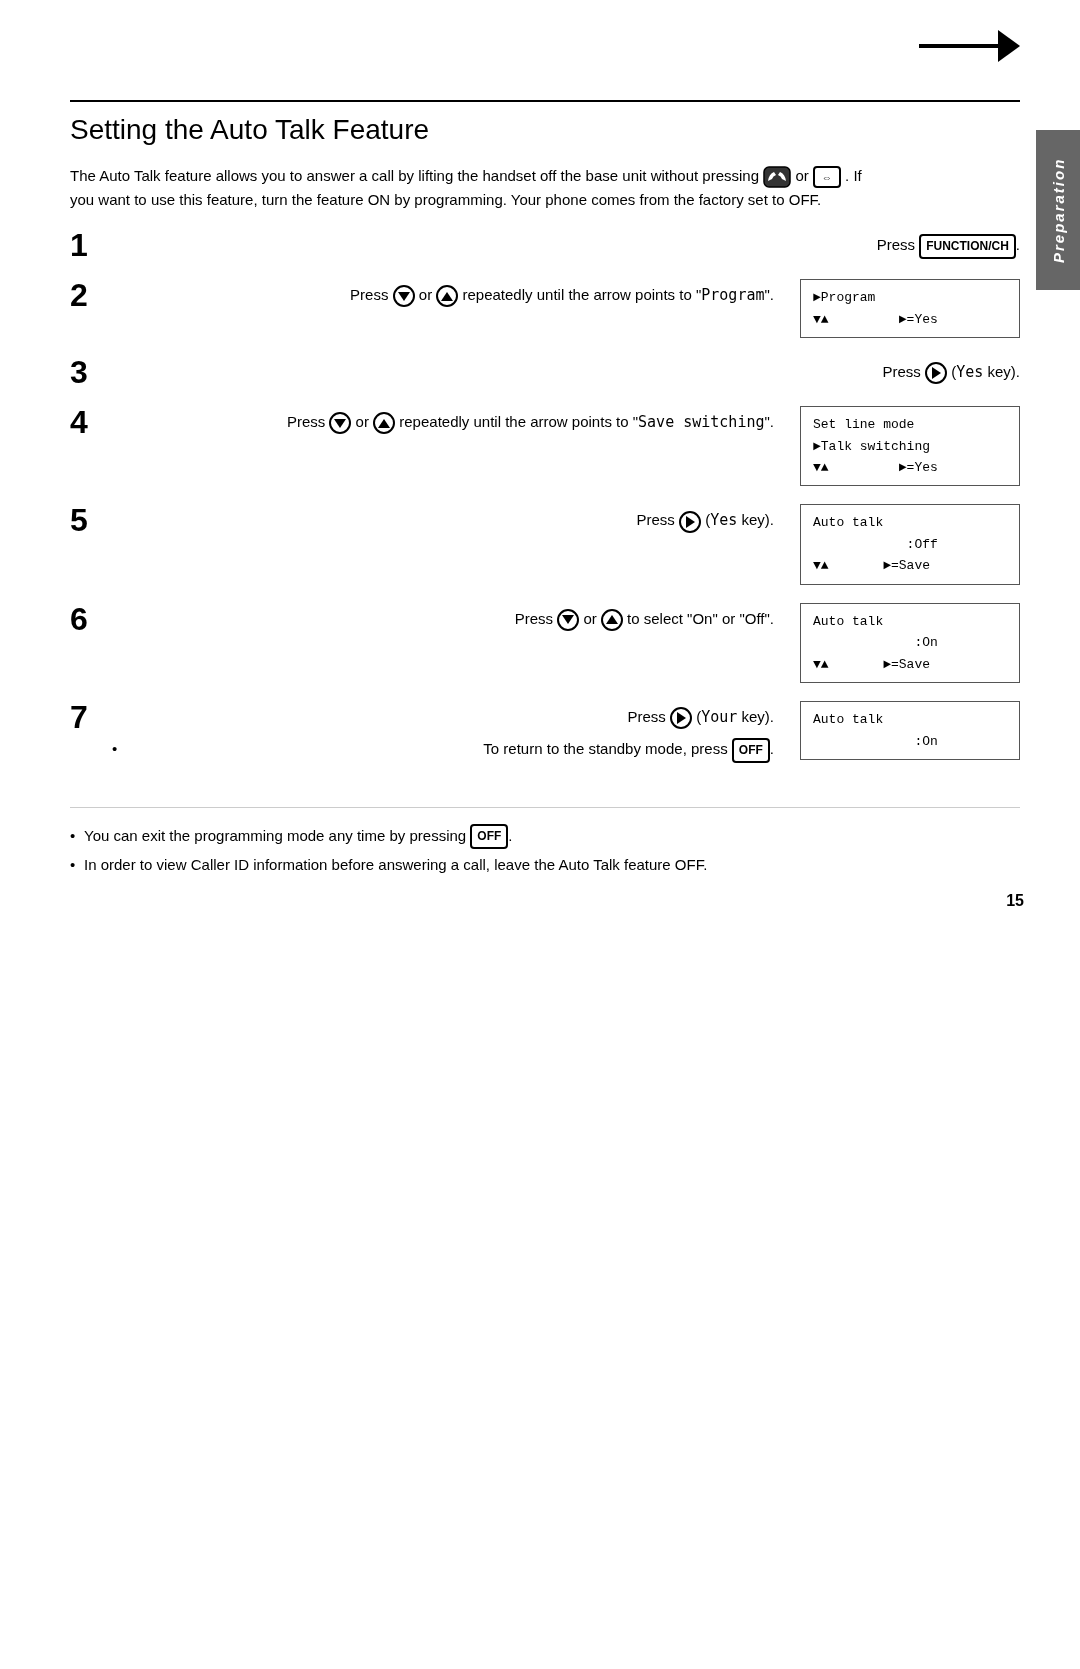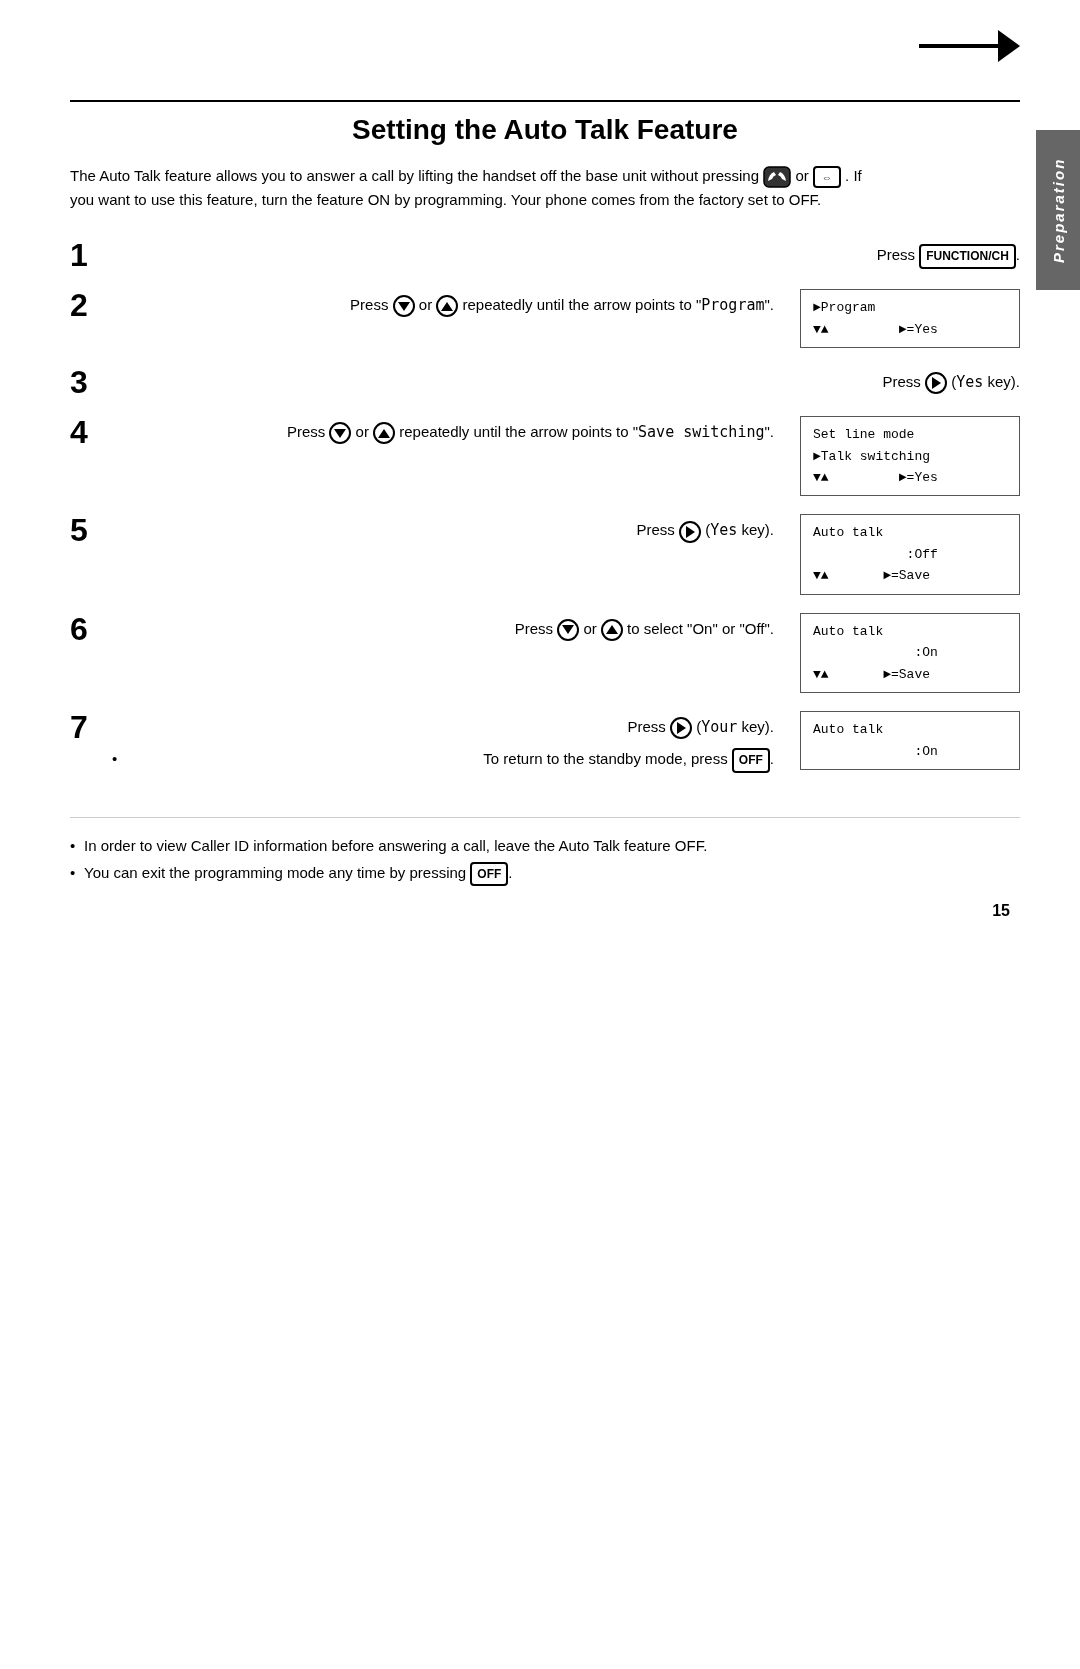--- a/index.html
+++ b/index.html
@@ -43,23 +43,22 @@
     .top-rule {
       border: none;
       border-top: 2px solid #000;
       margin-top: 60px;
       margin-bottom: 12px;
     }
 
     
     .page-title {
       font-size: 28px;
-      font-weight: bold;
+      font-weight: normal;
       margin-bottom: 18px;
-      text-align: center;
     }
 
     
     .sidebar-tab {
       position: absolute;
       top: 130px;
       right: 0;
       width: 44px;
       background: #666;
       color: #fff;
@@ -74,21 +73,21 @@
       height: 160px;
       display: flex;
       align-items: center;
       justify-content: center;
     }
 
     
     .intro-text {
       font-size: 15px;
       line-height: 1.55;
-      margin-bottom: 28px;
+      margin-bottom: 18px;
       max-width: 820px;
     }
 
     .bold-warning {
       font-size: 15px;
       font-weight: bold;
       margin-bottom: 18px;
     }
 
     
@@ -179,21 +178,21 @@
     .footer-notes {
       margin-top: 40px;
       border-top: 1px solid #ccc;
       padding-top: 16px;
     }
 
     
     .page-number {
       position: absolute;
       bottom: 30px;
-      right: 70px;
+      right: 56px;
       font-size: 16px;
       font-weight: bold;
     }
 
     
     .tri-down {
       display: inline-block;
       width: 0;
       height: 0;
       border-left: 6px solid transparent;
@@ -436,22 +435,22 @@
           Auto talk<br>
           &nbsp;&nbsp;&nbsp;&nbsp;&nbsp;&nbsp;&nbsp;&nbsp;&nbsp;&nbsp;&nbsp;&nbsp;&nbsp;:On
         </div>
       </div>
     </div>
 
   </div>
 
   <div class="footer-notes">
     <div class="note-item">
+      You can exit the programming mode any time by pressing <span class="btn-icon">OFF</span>.
+    </div>
+    <div class="note-item">
       In order to view Caller ID information before answering a call, leave the Auto Talk feature OFF.
     </div>
-    <div class="note-item">
-      You can exit the programming mode any time by pressing <span class="btn-icon">OFF</span>.
-    </div>
   </div>
 
   <div class="page-number">15</div>
 
 </div>
 
 </body></html>

